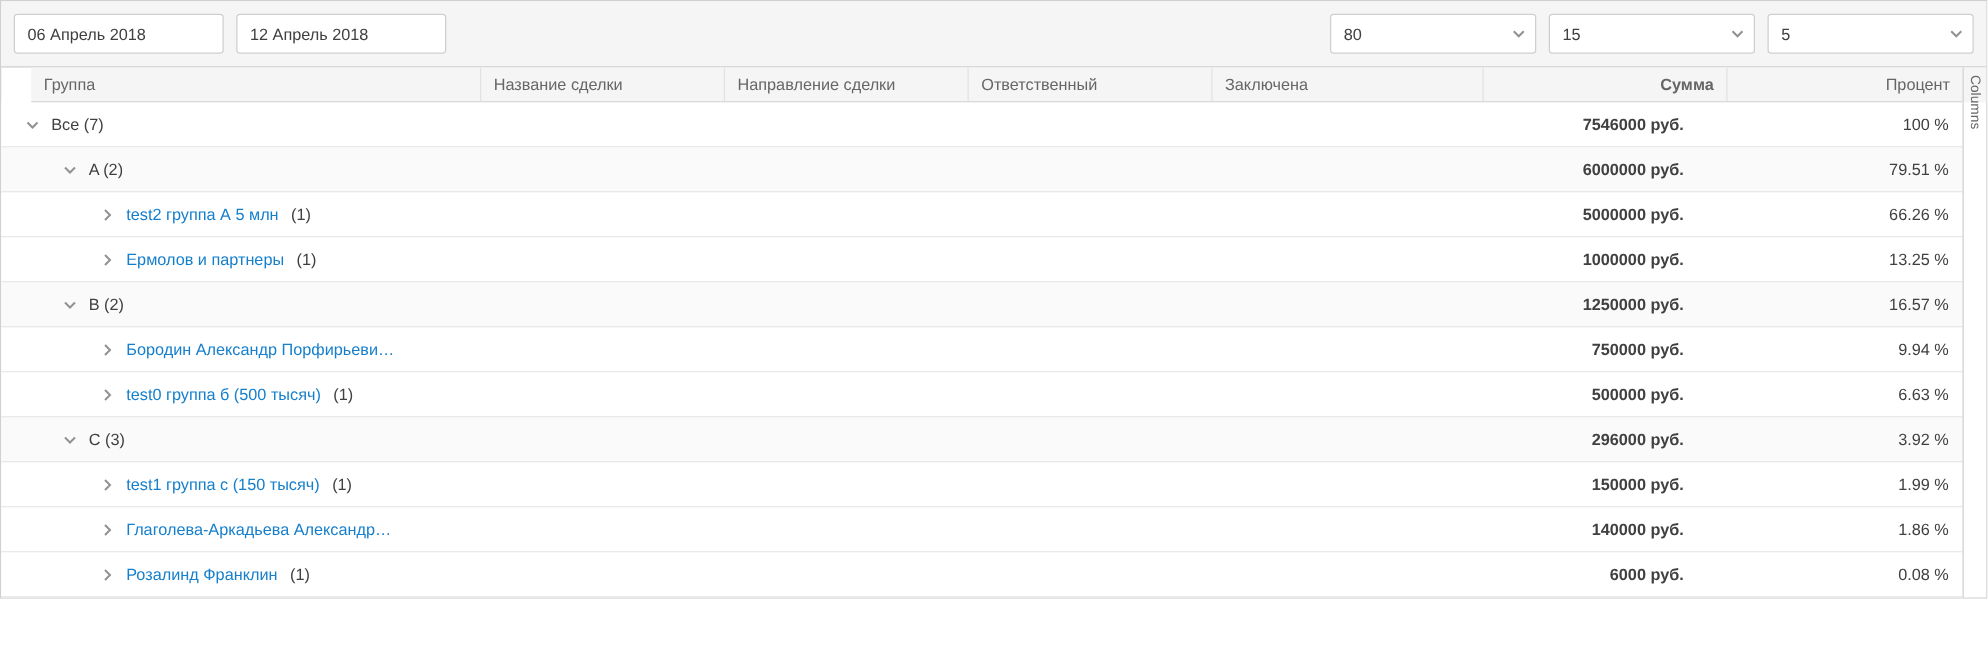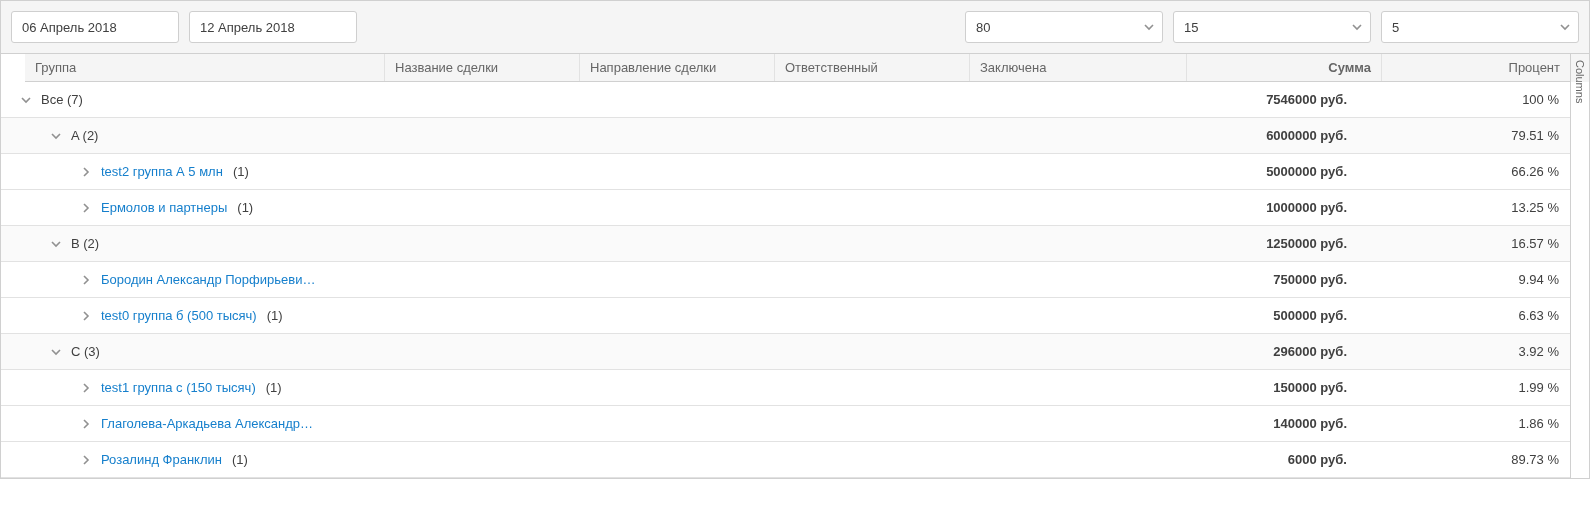--- a/index.html
+++ b/index.html
@@ -41,21 +41,21 @@
     height: 32px;
     padding: 0 10px;
     border: 1px solid var(--input-border);
     border-radius: 3px;
     background: #fff;
     font-size: 13px;
     color: var(--text);
   }
   .combo {
     position: relative;
-    width: 198px;
+    width: 165px;
     height: 32px;
   }
   .combo input {
     width: 100%;
     height: 100%;
     padding: 0 28px 0 10px;
     border: 1px solid var(--input-border);
     border-radius: 3px;
     background: #fff;
     font-size: 13px;
@@ -421,21 +421,21 @@
                   </svg>
                 </span>
                 <a class="link">Розалинд Франклин</a>
                 <span class="count"> (1)</span>
               </div>
               <div class="cell col-name"></div>
               <div class="cell col-dir"></div>
               <div class="cell col-resp"></div>
               <div class="cell col-closed"></div>
               <div class="cell col-sum">6000 руб.</div>
-              <div class="cell col-pct">89.73 %</div>
+              <div class="cell col-pct">0.08 %</div>
             </div>
           </div>
         <div class="columns-tab-spacer"></div>
       </div>
     </div>
   </div>
 
 </div>
 
 </body></html>

